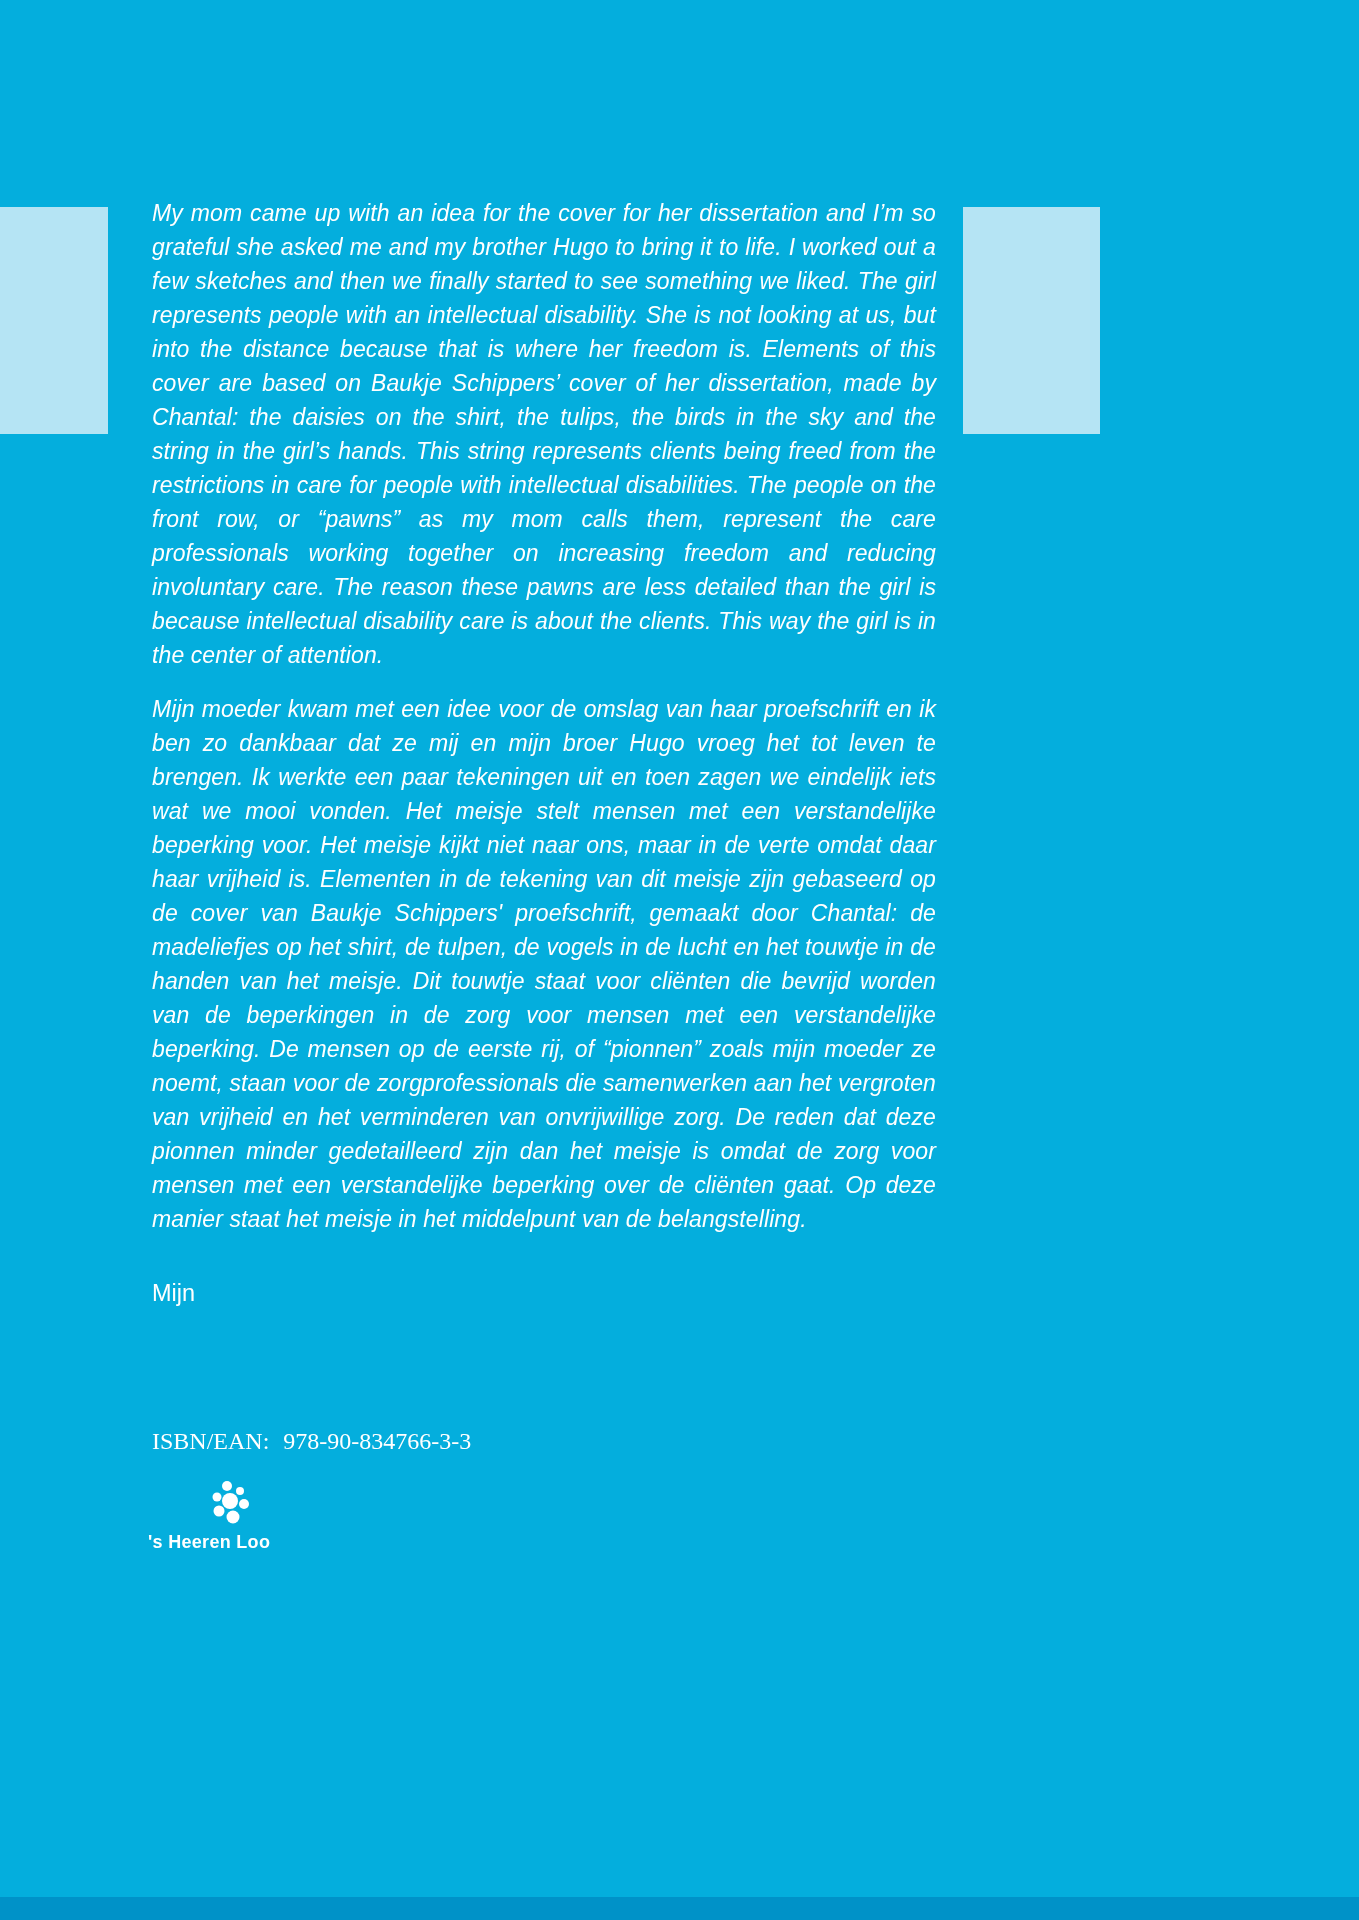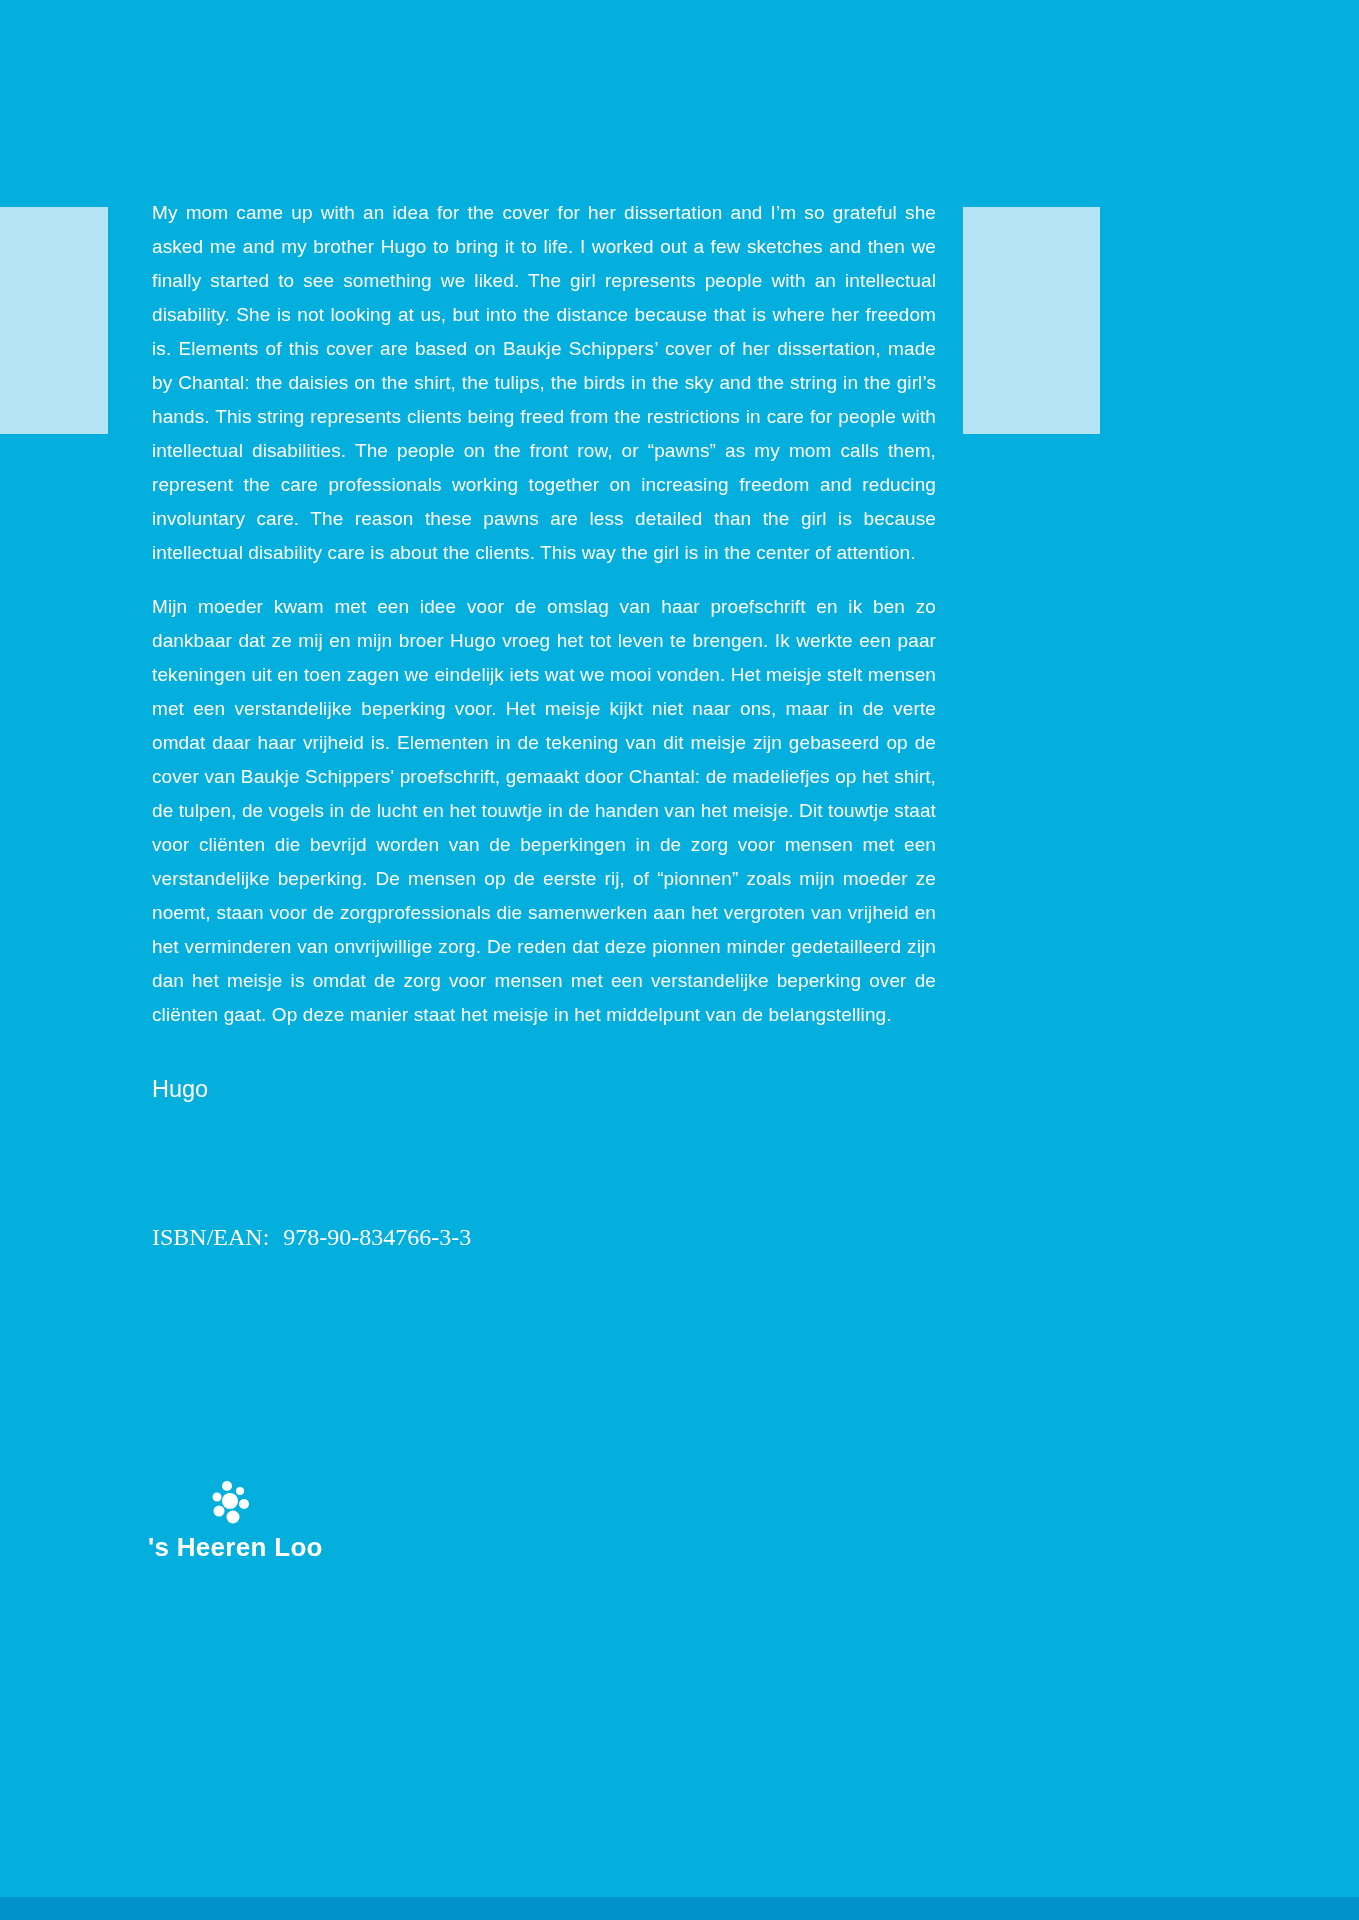--- a/index.html
+++ b/index.html
@@ -33,24 +33,25 @@
   }
   .content {
     position: absolute;
     left: 152px;
     top: 0;
     width: 784px;
     color: #FFFFFF;
   }
   .body-text {
     margin: 0;
-    font-size: 19px;
+    font-size: 23px;
     line-height: 34px;
     text-align: justify;
     letter-spacing: 0.1px;
+    font-style: italic;
   }
   .para-en {
     margin-top: 196px;
   }
   .para-nl {
     margin-top: 20px;
   }
   .signature {
     margin-top: 40px;
     font-size: 23.5px;
@@ -72,21 +73,21 @@
     left: 148px;
     top: 1478px;
     color: #FFFFFF;
   }
   .logo-icon {
     display: block;
     margin-left: 52px;
     margin-bottom: 2px;
   }
   .logo-wordmark {
-    font-size: 26px;
+    font-size: 18px;
     font-weight: bold;
     letter-spacing: 0.3px;
     white-space: nowrap;
     text-align: center;
   }
   .footer-strip {
     position: absolute;
     left: 0;
     bottom: 0;
     width: 100%;
@@ -100,21 +101,21 @@
 <div class="page">
 
   <div class="deco deco-left"></div>
   <div class="deco deco-right"></div>
 
   <div class="content">
     <p class="body-text para-en">My mom came up with an idea for the cover for her dissertation and I’m so grateful she asked me and my brother Hugo to bring it to life. I worked out a few sketches and then we finally started to see something we liked. The girl represents people with an intellectual disability. She is not looking at us, but into the distance because that is where her freedom is. Elements of this cover are based on Baukje Schippers’ cover of her dissertation, made by Chantal: the daisies on the shirt, the tulips, the birds in the sky and the string in the girl’s hands. This string represents clients being freed from the restrictions in care for people with intellectual disabilities. The people on the front row, or “pawns” as my mom calls them, represent the care professionals working together on increasing freedom and reducing involuntary care. The reason these pawns are less detailed than the girl is because intellectual disability care is about the clients. This way the girl is in the center of attention.</p>
 
     <p class="body-text para-nl">Mijn moeder kwam met een idee voor de omslag van haar proefschrift en ik ben zo dankbaar dat ze mij en mijn broer Hugo vroeg het tot leven te brengen. Ik werkte een paar tekeningen uit en toen zagen we eindelijk iets wat we mooi vonden. Het meisje stelt mensen met een verstandelijke beperking voor. Het meisje kijkt niet naar ons, maar in de verte omdat daar haar vrijheid is. Elementen in de tekening van dit meisje zijn gebaseerd op de cover van Baukje Schippers' proefschrift, gemaakt door Chantal: de madeliefjes op het shirt, de tulpen, de vogels in de lucht en het touwtje in de handen van het meisje. Dit touwtje staat voor cliënten die bevrijd worden van de beperkingen in de zorg voor mensen met een verstandelijke beperking. De mensen op de eerste rij, of “pionnen” zoals mijn moeder ze noemt, staan voor de zorgprofessionals die samenwerken aan het vergroten van vrijheid en het verminderen van onvrijwillige zorg. De reden dat deze pionnen minder gedetailleerd zijn dan het meisje is omdat de zorg voor mensen met een verstandelijke beperking over de cliënten gaat. Op deze manier staat het meisje in het middelpunt van de belangstelling.</p>
 
-    <p class="signature">Hugo</p>
+    <p class="signature">Mijn</p>
 
     <div class="isbn-line">
       <span>ISBN/EAN:</span><span class="isbn-value">978-90-834766-3-3</span>
     </div>
   </div>
 
   <div class="logo">
     <svg class="logo-icon" width="62" height="52" viewBox="0 0 62 52" xmlns="http://www.w3.org/2000/svg">
       <g fill="#FFFFFF">
         <circle cx="27" cy="8" r="5"></circle>

